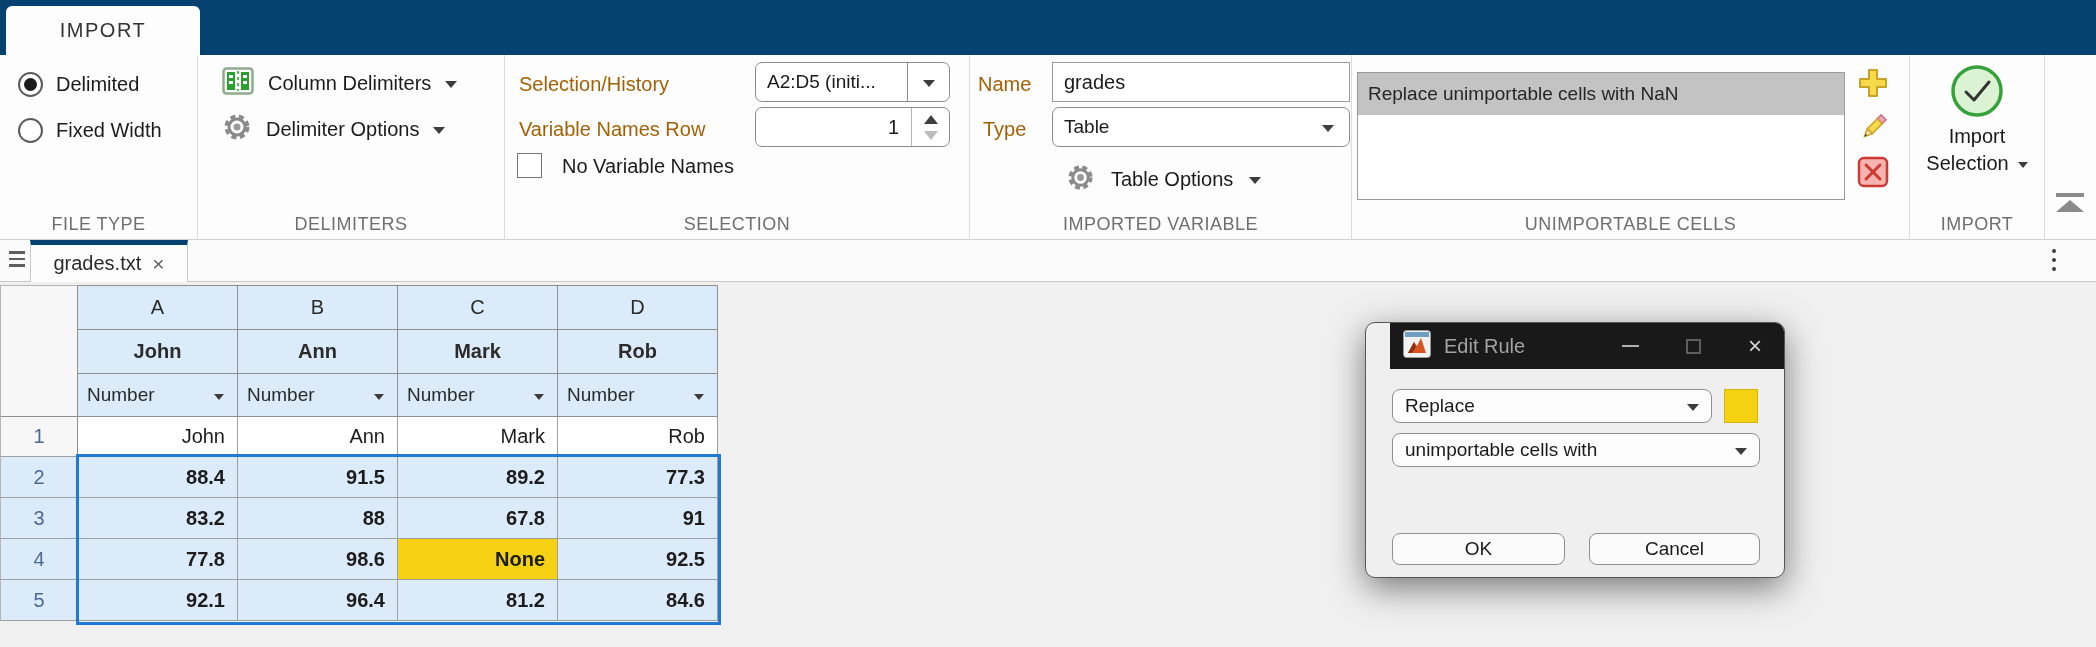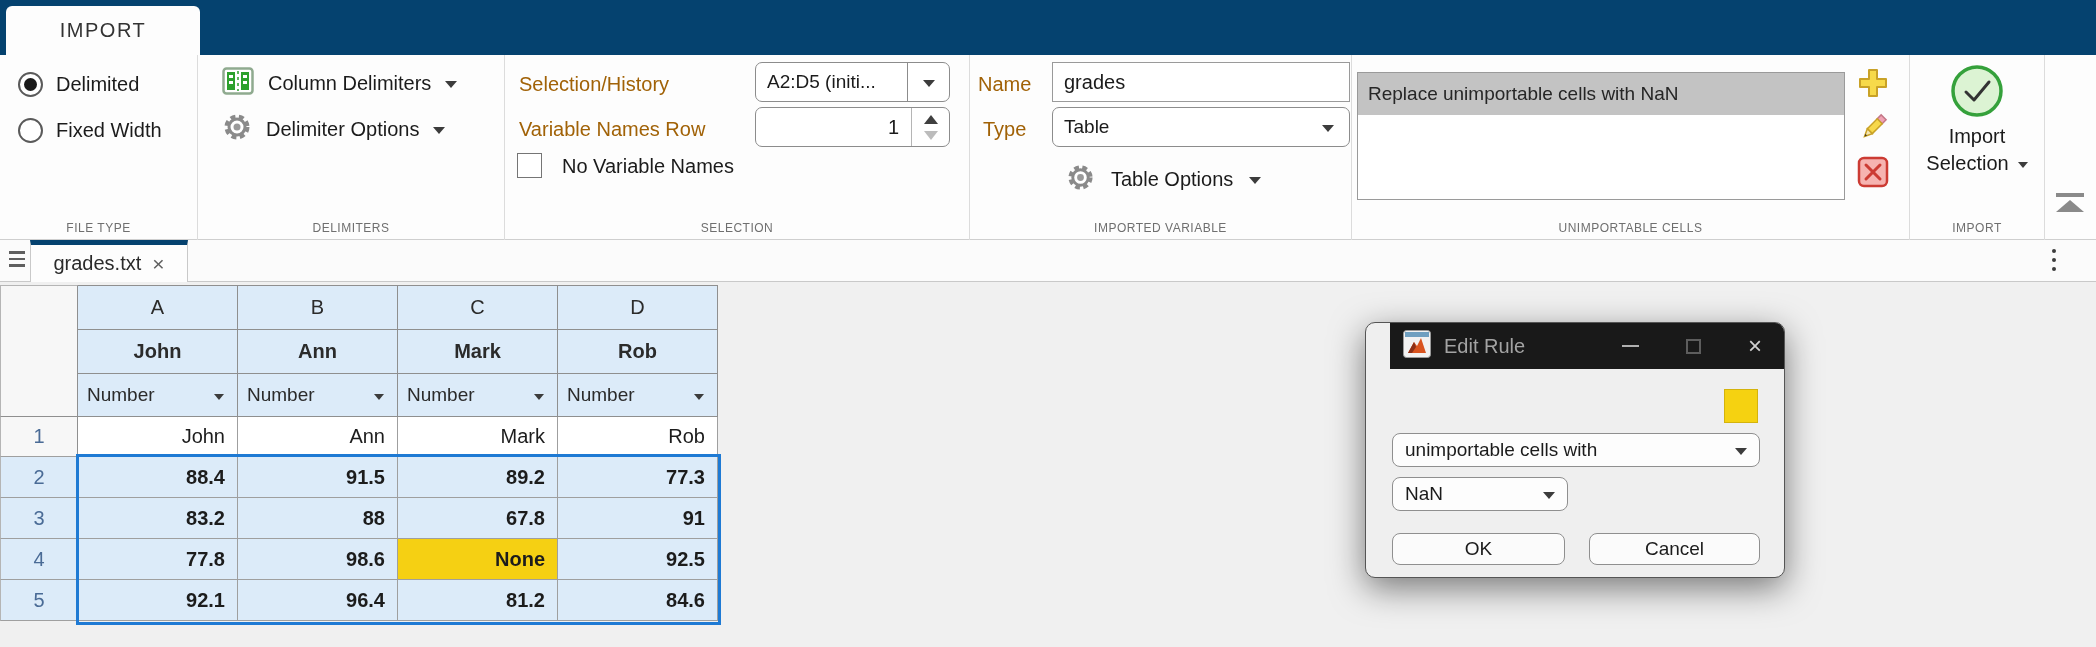--- a/index.html
+++ b/index.html
@@ -9,21 +9,21 @@
 
   
   .tabband { position:absolute; left:0; top:0; width:2096px; height:55px; background:#05426f; }
   .import-tab { position:absolute; left:6px; top:6px; width:194px; height:49px; background:#fdfdfd;
     border-radius:6px 6px 0 0; display:flex; align-items:center; justify-content:center;
     font-size:20px; letter-spacing:1.5px; color:#333; }
   .ribbon-body { position:absolute; left:0; top:55px; width:2096px; height:185px; background:#fdfdfd;
     border-bottom:1px solid #cfcfcf; }
   .section { position:absolute; top:0; height:185px; border-right:1px solid #dcdcdc; }
   .section-label { position:absolute; bottom:5px; left:0; width:100%; text-align:center;
-    font-size:12px; color:#6f6f6f; letter-spacing:0.5px; white-space:nowrap; }
+    font-size:18px; color:#6f6f6f; letter-spacing:0.5px; white-space:nowrap; }
 
   
   .radio-row { position:absolute; left:18px; display:flex; align-items:center; gap:13px; height:30px; }
   .radio-circle { width:25px; height:25px; border:2px solid #5a5a5a; border-radius:50%; background:#fff;
     display:flex; align-items:center; justify-content:center; }
   .radio-dot { width:13px; height:13px; border-radius:50%; background:transparent; }
   .radio-dot.on { background:#1a1a1a; }
   .ctl-text { font-size:20px; color:#1b1b1b; white-space:nowrap; }
 
   
@@ -389,31 +389,31 @@
           </svg>
         </span>
         <span class="dlg-title">Edit Rule</span>
         <span class="dlg-controls">
           <span class="win-min"></span>
           <span class="win-max"></span>
           <span class="win-close">×</span>
         </span>
       </div>
 
+      <div class="dlg-combo" style="left:26px; top:66px; width:320px;">
+        <span class="combo-text">Replace</span>
+        <span class="arrow-down"></span>
+      </div>
       <div class="swatch" style="left: 358px; top: 66px; background: rgb(245, 210, 17);"></div>
 
       <div class="dlg-combo" style="left:26px; top:110px; width:368px;">
         <span class="combo-text">unimportable cells with</span>
         <span class="arrow-down"></span>
       </div>
 
-      <div class="dlg-combo" style="left:26px; top:154px; width:176px;">
-        <span class="combo-text">NaN</span>
-        <span class="arrow-down"></span>
-      </div>
 
       <div class="dlg-btn" style="left:26px; top:210px; width:173px;">
         <span>OK</span>
       </div>
       <div class="dlg-btn" style="left:223px; top:210px; width:171px;">
         <span>Cancel</span>
       </div>
     </div>
   </div>
 </div>

